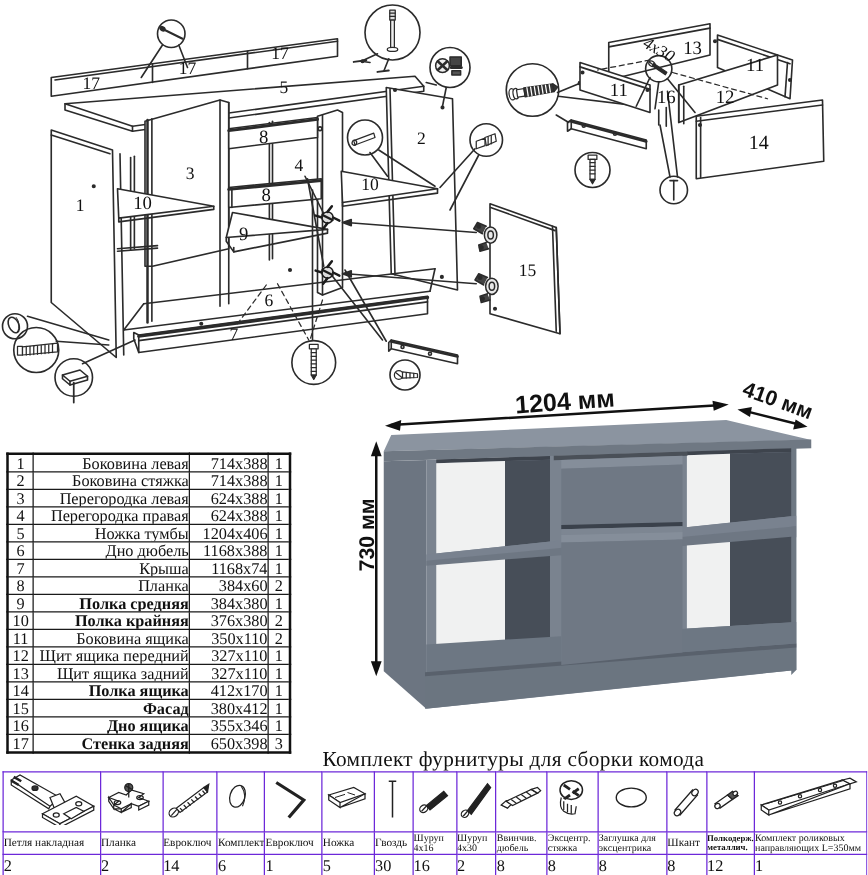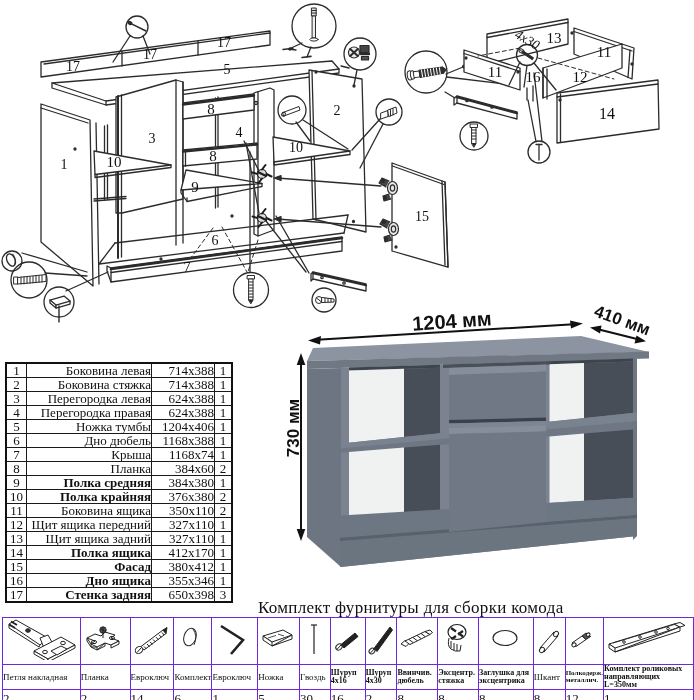--- a/index.html
+++ b/index.html
@@ -11,21 +11,21 @@
 #pt td.m{width:121px;text-align:right;padding-left:3px;}
 #pt td.m.i{padding-left:11px;font-weight:bold;}
 #pt td.d{width:62px;text-align:right;}
 #pt td.q{width:16px;text-align:center;}
 #cap{position:absolute;left:258px;top:598px;font:17px "Liberation Serif",serif;color:#111;white-space:nowrap;letter-spacing:0.3px;text-align:right;}
 #hw{position:absolute;left:2px;top:617px;border-collapse:collapse;table-layout:fixed;}
 #hw td{border:1px solid #6d28d9;padding:0;text-align:left;vertical-align:middle;color:#111;overflow:hidden;margin-top:36px;}
 #hw tr.ic td{height:44px;}
 #hw tr.lb td{height:17px;font:9px/9px "Liberation Serif",serif;}
 #hw tr.qt td{height:16px;font:13px/13px "Liberation Serif",serif;}
-#hw tr.lb td.s{font-size:8px;line-height:8px;font-weight:bold;}
+#hw tr.lb td.s{font-size:8px;line-height:8px;}
 #hw tr.lb td.t{font-size:7px;line-height:7px;font-weight:bold;}
 </style>
 </head>
 <body>
 <div id="page">
 <svg id="art" width="694" height="700" viewBox="0 0 694 700" fill="none" stroke-linejoin="round" stroke-linecap="round">
 <g stroke="#2b2b2b" stroke-width="1.3" fill="none" font-family="Liberation Serif,serif" font-size="14px">
 
 <polygon points="41,62 270,31 270,45 41,77" fill="#fff"></polygon>
 <line x1="122" y1="51" x2="122" y2="66"></line>

